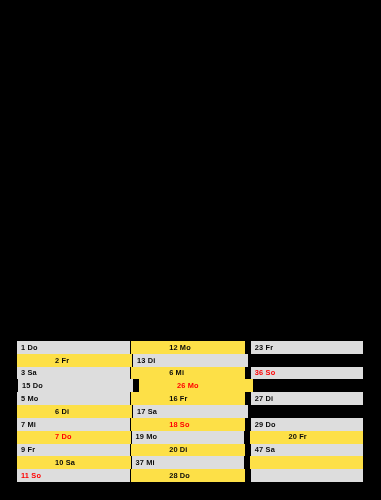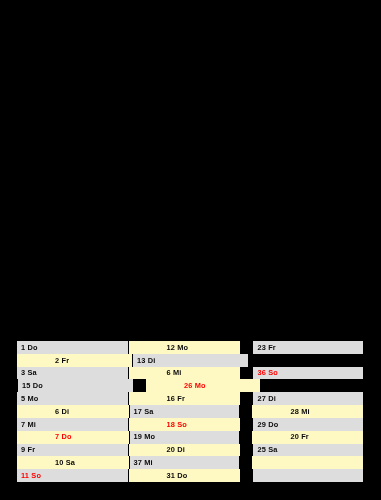--- a/index.html
+++ b/index.html
@@ -45,23 +45,23 @@
     font-size: 7.4px;
     font-weight: bold;
     letter-spacing: 0.15px;
     color: #0a0a0a;
     line-height: 1;
     white-space: nowrap;
     overflow: hidden;
   }
   .cal-cell.col1 { width: 115px; }
   .cal-cell.col2 { width: 115px; margin-left: 1px; }
-  .cal-cell.col3 { width: 114px; margin-left: 13px; }
+  .cal-cell.col3 { width: 114px; margin-left: 6px; }
   .stripe-light { background: #dddddd; }
-  .stripe-dark  { background: #fef9c3; padding-left: 38px; }
+  .stripe-dark  { background: #fde047; padding-left: 38px; }
   .empty { color: transparent; }
   .holiday { color: #ff0000; }
 </style>
 </head>
 <body>
 
 <div id="page">
   <div id="calendar-table">
       <div class="cal-row">
         <div class="cal-cell col1 stripe-light">1 Do</div>
@@ -82,41 +82,40 @@
         <div class="cal-cell col3 stripe-dark holiday">26 Mo</div>
       </div>
       <div class="cal-row">
         <div class="cal-cell col1 stripe-light">5 Mo</div>
         <div class="cal-cell col2 stripe-dark">16 Fr</div>
         <div class="cal-cell col3 stripe-light">27 Di</div>
       </div>
       <div class="cal-row">
         <div class="cal-cell col1 stripe-dark">6 Di</div>
         <div class="cal-cell col2 stripe-light">17 Sa</div>
-        <div class="cal-cell col3 stripe-dark">28 Mi</div>
       </div>
       <div class="cal-row">
         <div class="cal-cell col1 stripe-light">7 Mi</div>
         <div class="cal-cell col2 stripe-dark holiday">18 So</div>
         <div class="cal-cell col3 stripe-light">29 Do</div>
       </div>
       <div class="cal-row">
         <div class="cal-cell col1 stripe-dark holiday">7 Do</div>
         <div class="cal-cell col2 stripe-light">19 Mo</div>
         <div class="cal-cell col3 stripe-dark">20 Fr</div>
       </div>
       <div class="cal-row">
         <div class="cal-cell col1 stripe-light">9 Fr</div>
         <div class="cal-cell col2 stripe-dark">20 Di</div>
-        <div class="cal-cell col3 stripe-light">25 Sa</div>
+        <div class="cal-cell col3 stripe-light">47 Sa</div>
       </div>
       <div class="cal-row">
         <div class="cal-cell col1 stripe-dark">10 Sa</div>
         <div class="cal-cell col2 stripe-light">37 Mi</div>
         <div class="cal-cell col3 stripe-dark empty"></div>
       </div>
       <div class="cal-row">
         <div class="cal-cell col1 stripe-light holiday">11 So</div>
-        <div class="cal-cell col2 stripe-dark">31 Do</div>
+        <div class="cal-cell col2 stripe-dark">28 Do</div>
         <div class="cal-cell col3 stripe-light empty"></div>
       </div>
     </div>
 </div>
 
 </body></html>

